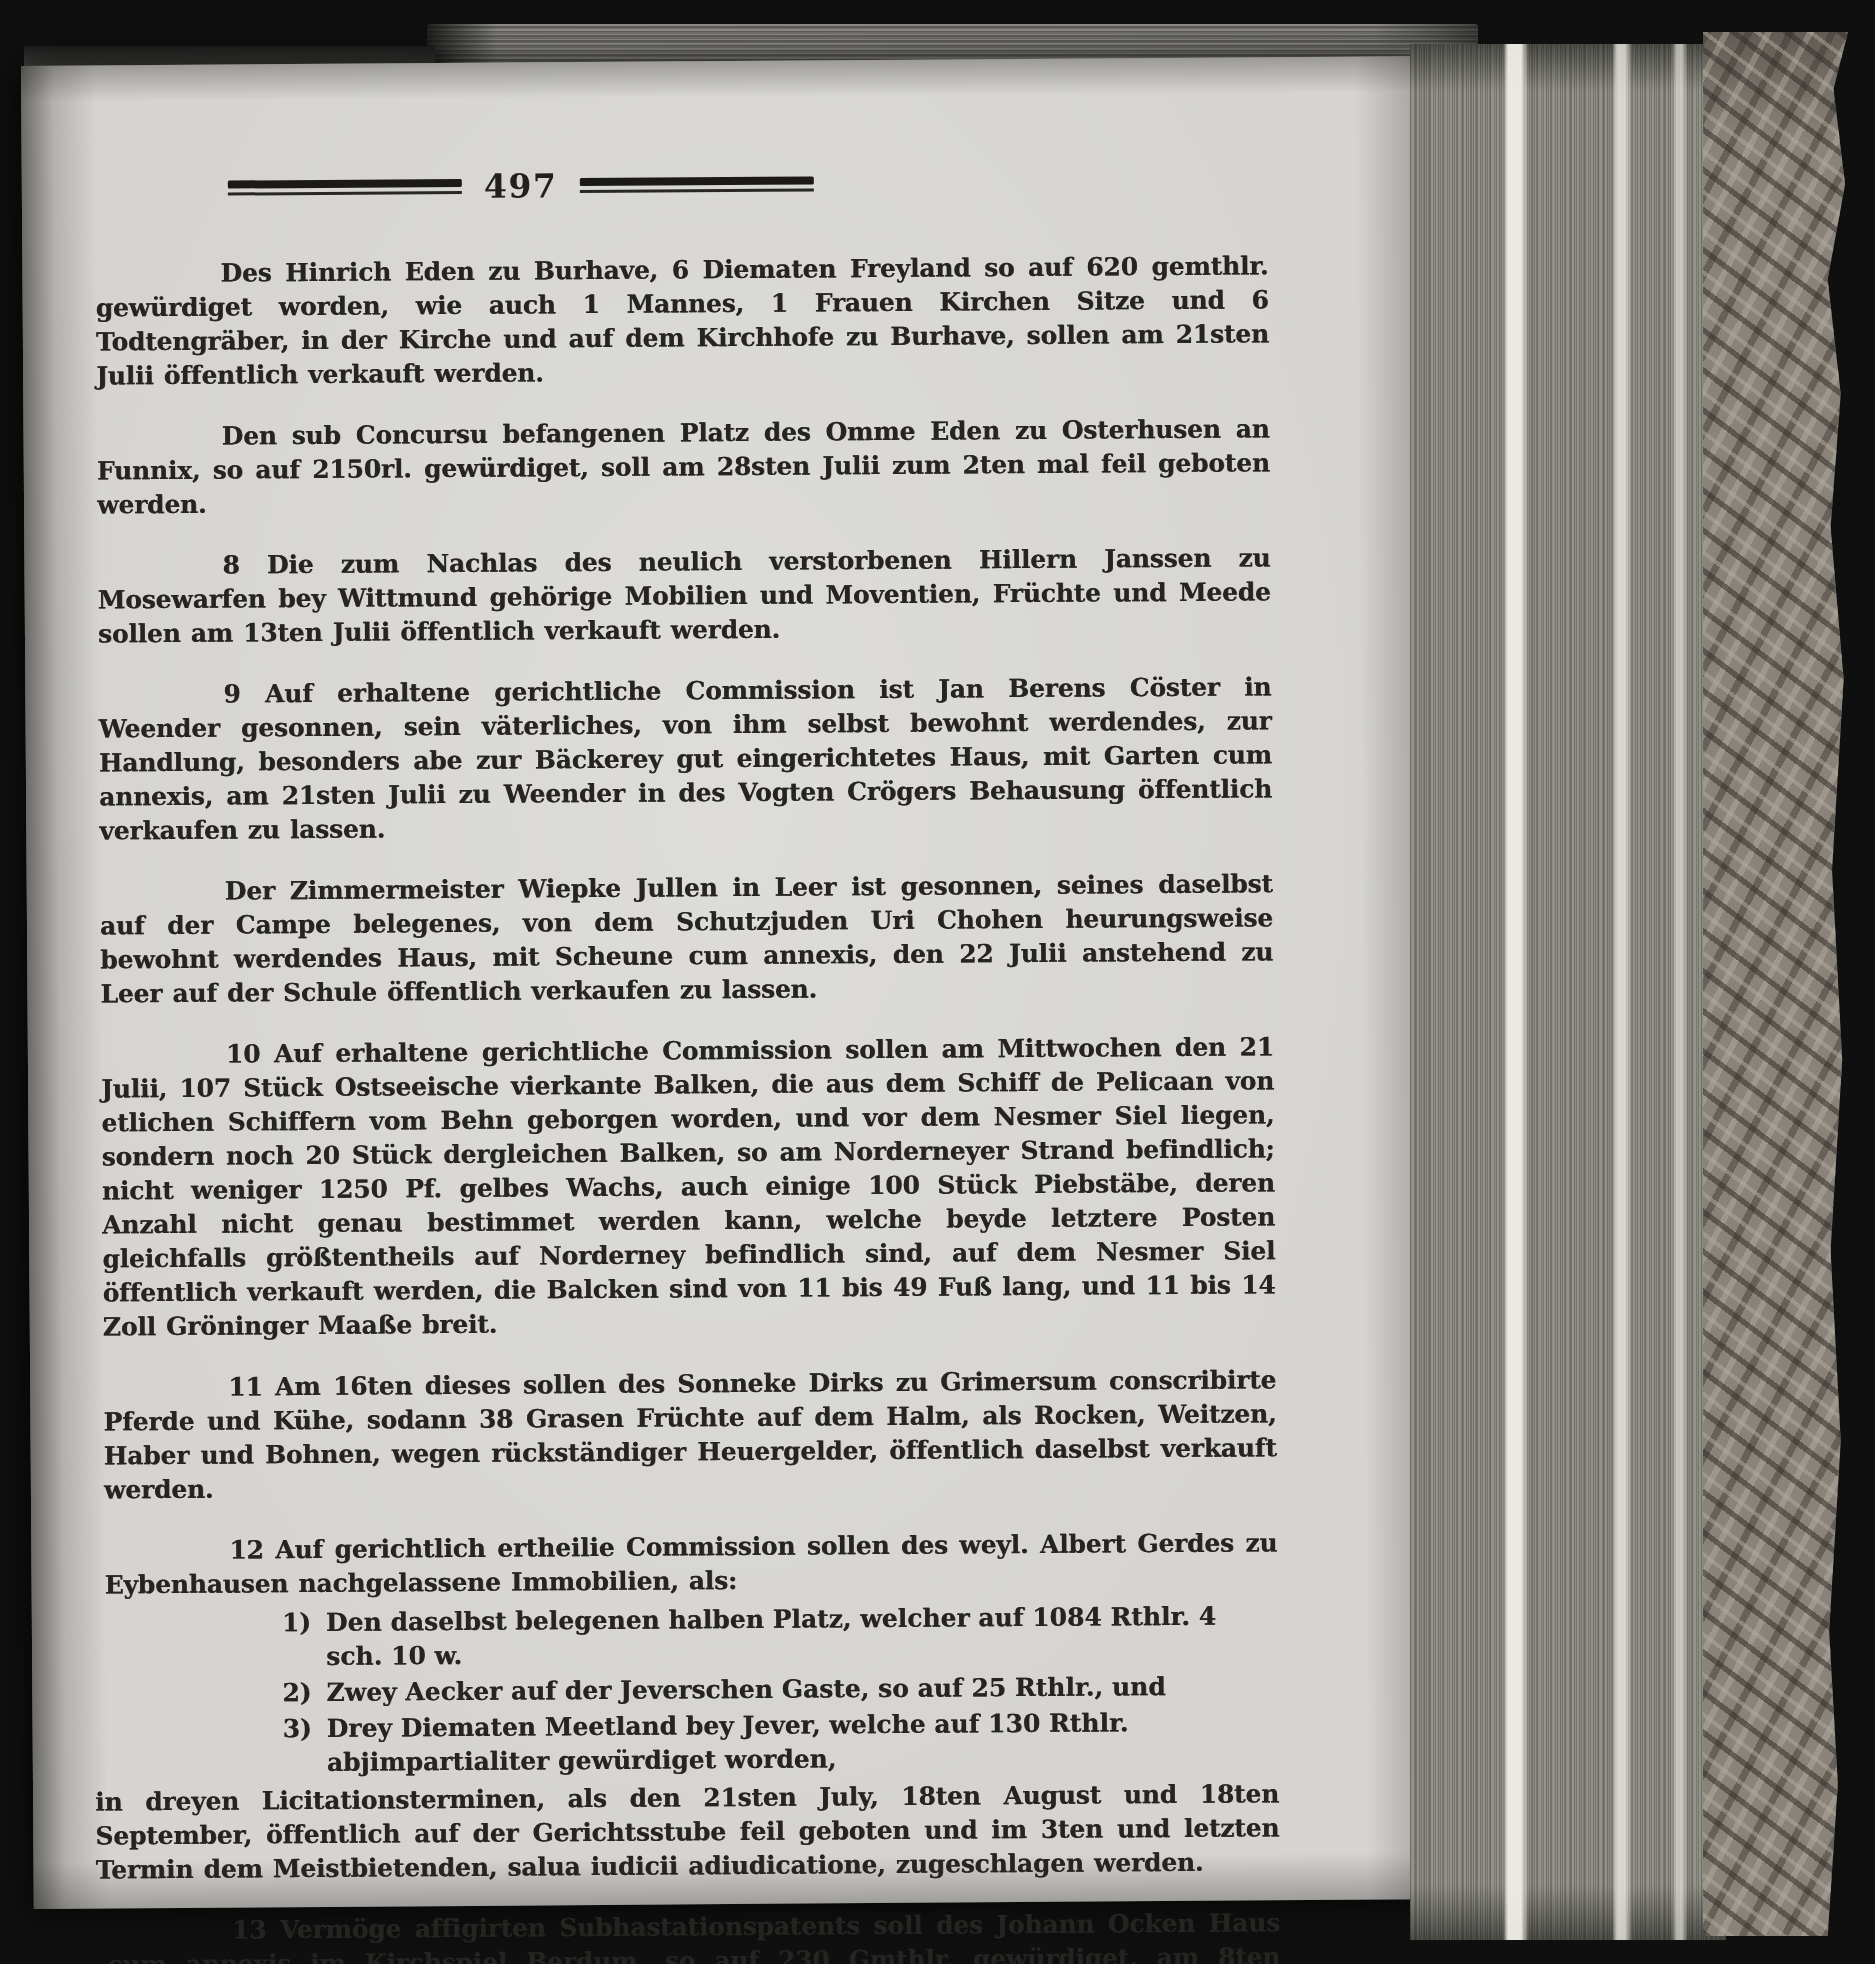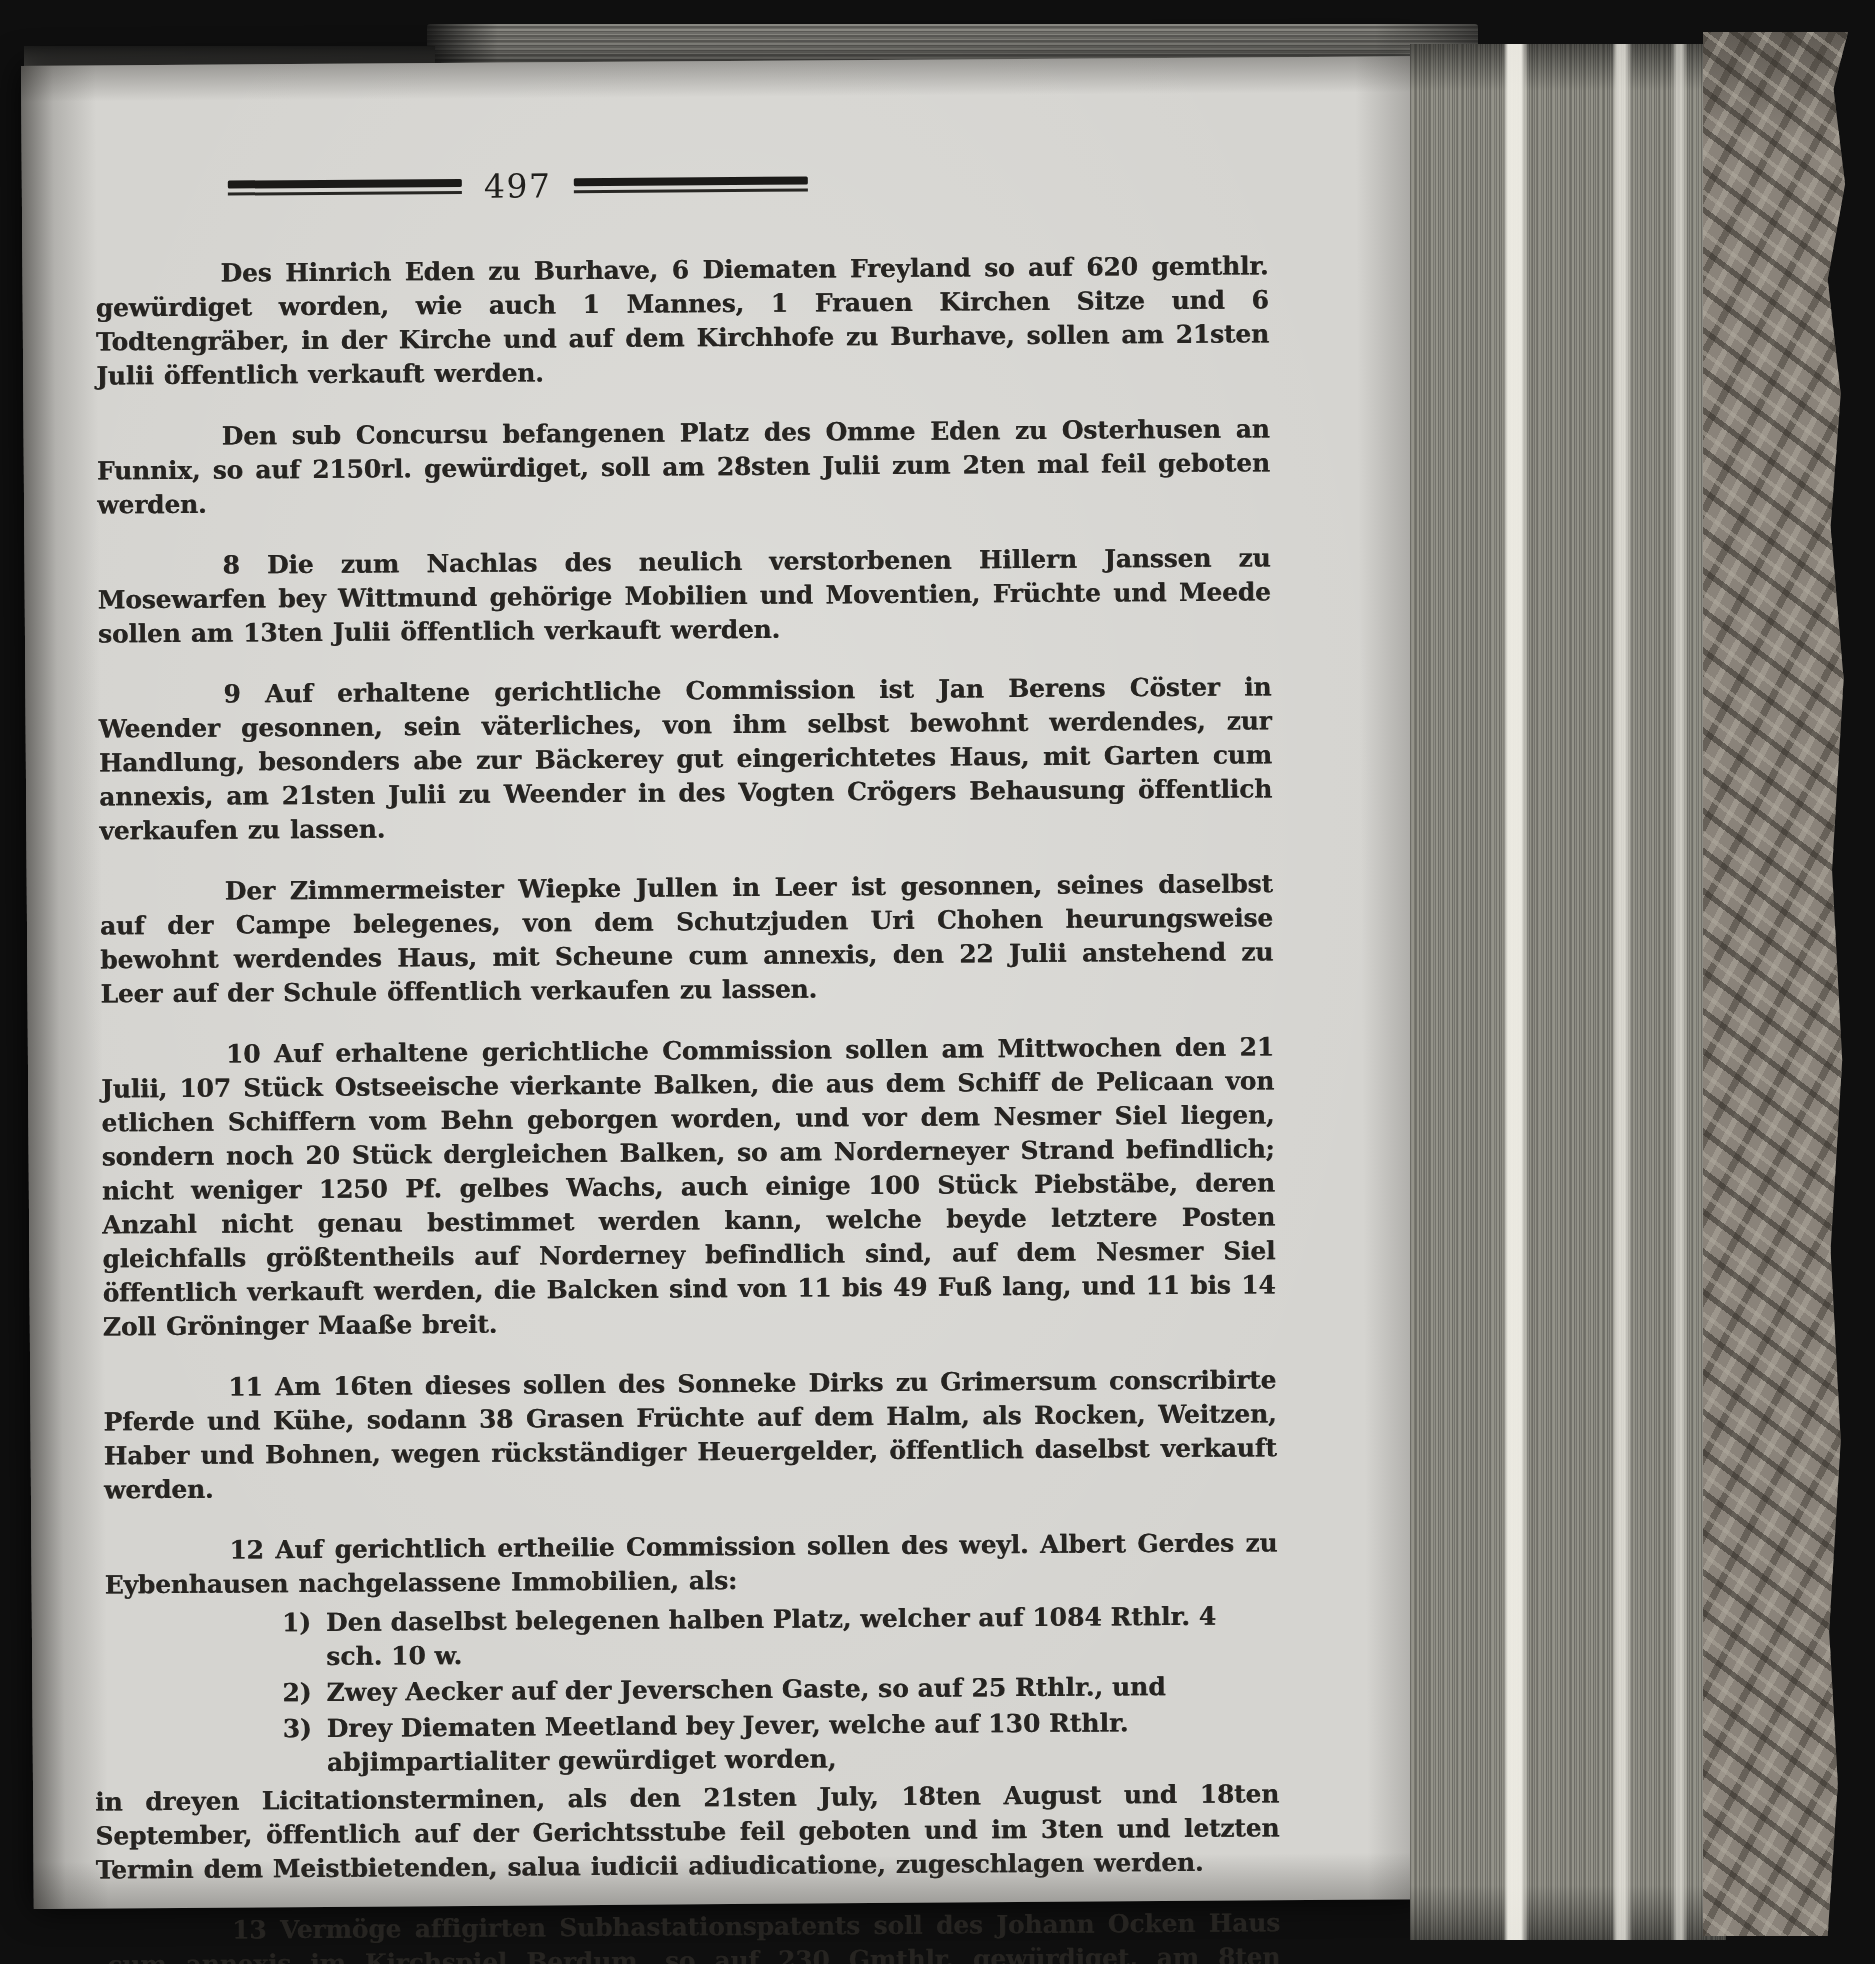--- a/index.html
+++ b/index.html
@@ -61,21 +61,21 @@
     display: flex;
     align-items: center;
     gap: 22px;
     margin: 107px 0 52px 133px;
   }
   .rulepair { display: flex; flex-direction: column; gap: 4.7px; width: 234px; }
   .rule-thick { height: 7.1px; background: #1b1a18; border-radius: 1.6px; }
   .rule-thin  { height: 2.4px; background: #282724; }
   .page-num {
     font-size: 33px;
-    font-weight: normal;
+    font-weight: bold;
     letter-spacing: 1.6px;
     color: #21201d;
     line-height: 1;
   }
 
   
   .para {
     font-size: 25px;
     font-weight: bold;
     line-height: 34px;

